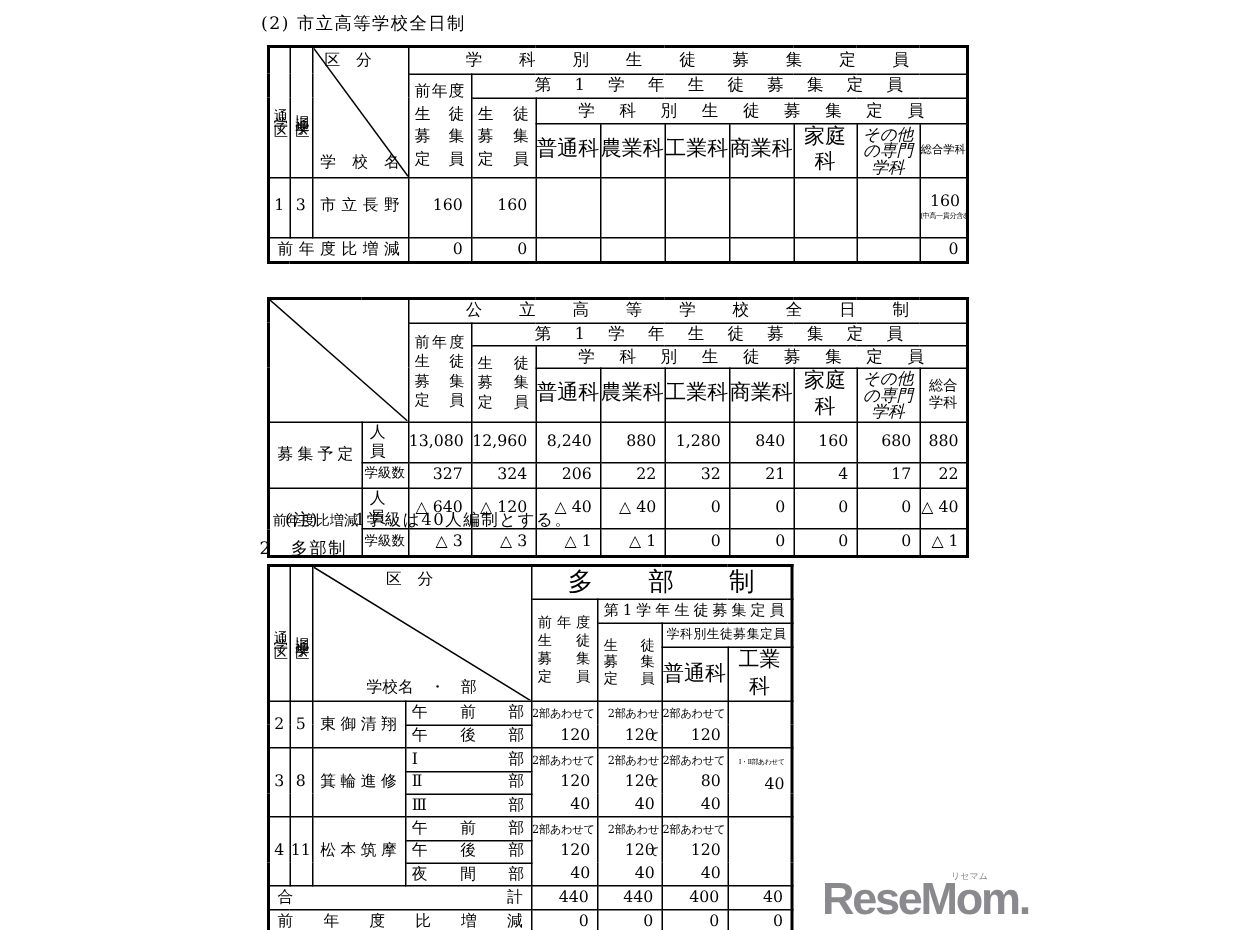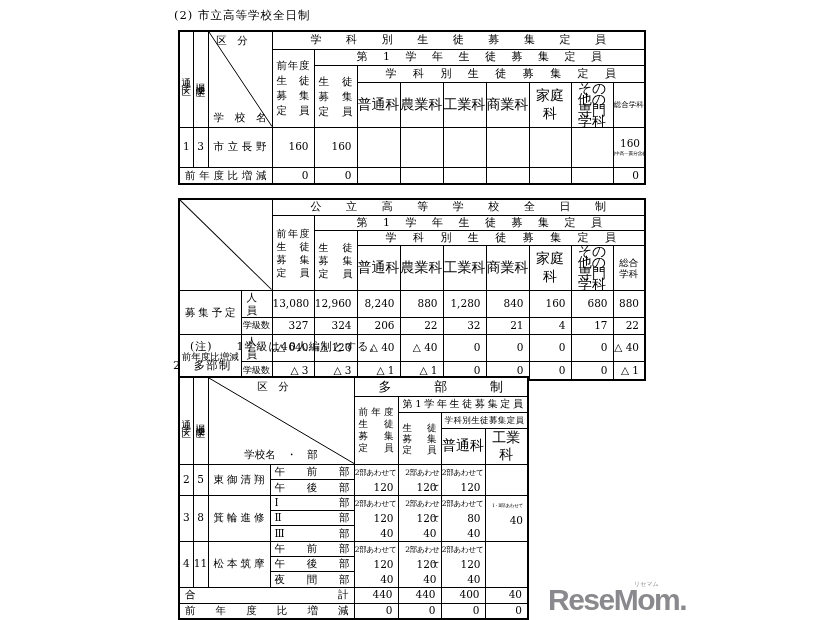--- a/index.html
+++ b/index.html
@@ -5,30 +5,30 @@
   html,body{margin:0;padding:0;background:#fff;}
   #page{position:relative;width:826px;height:620px;background:#fff;overflow:hidden;
         font-family:"DejaVu Serif","Liberation Serif",serif;color:#000;}
   .title{position:absolute;font-size:11.5px;letter-spacing:1px;white-space:nowrap;}
   table{position:absolute;border-collapse:collapse;table-layout:fixed;background:#fff;border:2px solid #000;}
   td{border:1px solid #000;padding:0;font-size:10.5px;vertical-align:middle;text-align:center;overflow:hidden;line-height:1.25;}
   .jlast{text-align:justify;text-align-last:justify;padding:0 5px;}
   .jsp1{text-align:justify;text-align-last:justify;padding:0 38px;font-size:11px;}
   .jsp2{text-align:justify;text-align-last:justify;padding:0 42px;font-size:11px;}
   .jsp3{text-align:justify;text-align-last:justify;padding:0 28px;font-size:11px;}
-  .jsp4{text-align:justify;text-align-last:justify;padding:0 24px;font-size:13px;}
+  .jsp4{text-align:justify;text-align-last:justify;padding:0 24px;font-size:17px;}
   .jsp5{text-align:justify;text-align-last:justify;padding:0 4px;font-size:10px;}
   .jsp6{text-align:justify;text-align-last:justify;padding:0 3px;font-size:8.5px;}
   .num{text-align:right;padding-right:5px;}
   .hl{display:block;height:15px;line-height:15px;text-align:justify;text-align-last:justify;padding:0 4px;}
   .hl2{display:block;height:13px;line-height:13px;text-align:justify;text-align-last:justify;padding:0 4px;font-size:10px;}
   .hl3{display:block;height:12px;line-height:12px;text-align:justify;text-align-last:justify;padding:0 4px;font-size:9.5px;}
   .hl3b{display:block;height:11px;line-height:11px;text-align:justify;text-align-last:justify;padding:0 4px;font-size:9.5px;}
   .subj{font-size:14px;}
-  .wrapS{font-size:14px;line-height:11px;padding:0 1px;}
+  .wrapS{font-size:11px;line-height:11px;padding:0 1px;font-style:italic;}
   .f75{font-size:7.5px;white-space:nowrap;}
   .two{width:24px;margin:0 auto;font-size:9.5px;line-height:11px;}
   .vcell{vertical-align:middle;}
   .v{display:inline-block;writing-mode:vertical-rl;text-orientation:upright;font-size:9.5px;letter-spacing:5px;line-height:12px;}
   .v4{letter-spacing:2px;}
   .diag{position:relative;}
   .dsvg{position:absolute;left:0;top:0;width:100%;height:100%;}
   .dsvg line{stroke:#000;stroke-width:1;vector-effect:non-scaling-stroke;}
   .dg-t{position:absolute;top:2px;left:0;right:16px;text-align:center;font-size:10.5px;}
   .dg-b{position:absolute;bottom:2px;left:0;right:0;font-size:10.5px;}

